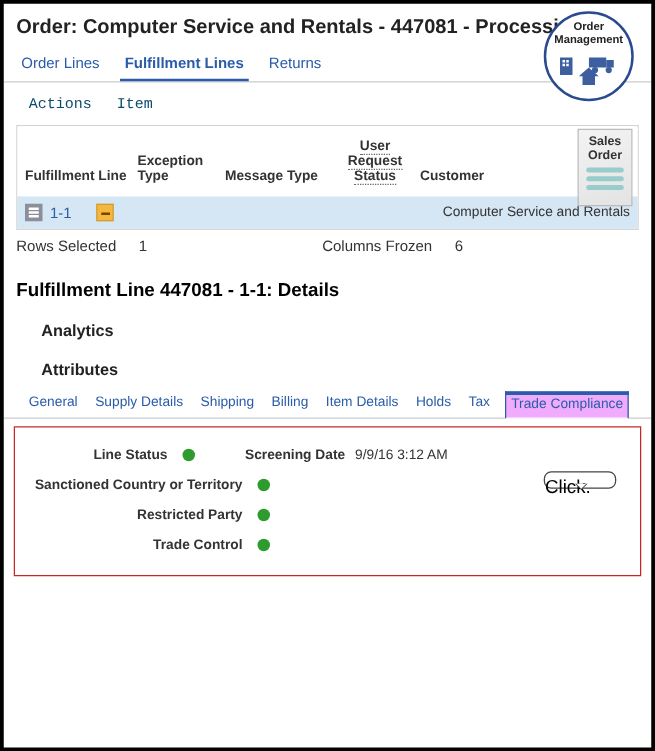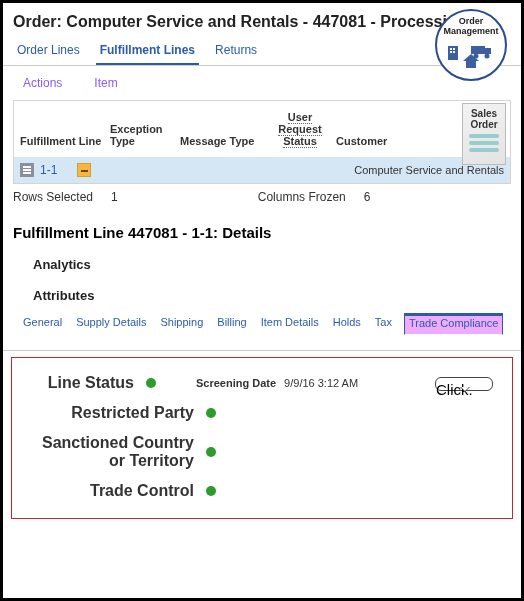--- a/index.html
+++ b/index.html
@@ -56,22 +56,23 @@
     cursor: pointer;
     border-bottom: 2px solid transparent;
   }
   .tab1.active {
     border-bottom: 2px solid #2a5caa;
     font-weight: bold;
   }
   .toolbar {
     padding: 10px 14px 4px 20px;
     display: flex;
-    gap: 32px;
-    color: #8b5cf6;
+    gap: 20px;
+    color: #0c4a6e;
+    font-family: Liberation Mono, monospace;
   }
   .toolbar span { cursor: pointer; }
   .grid-area {
     margin: 6px 10px 0 10px;
     border: 1px solid #d4d4d4;
     position: relative;
   }
   .grid-header {
     display: flex;
     align-items: flex-end;
@@ -192,41 +193,41 @@
     bottom:-5px;
     left:25px;
     width:0;height:0;
     border:4px solid transparent;
     border-top-color:#fff;
     z-index:1;
   }
   .tabs2 {
     display: flex;
     gap: 10px;
-    padding: 2px 10px 16px 18px;
+    padding: 2px 10px 0 18px;
     border-bottom: 1px solid #ccc;
     font-size:11px;
   }
   .tab2 { color:#2a5caa; cursor:pointer; padding:3px 2px 6px 2px; }
   .tab2.active {
     border: 1px solid #2a5caa;
     border-top: 3px solid #2a5caa;
     padding: 1px 4px 4px 4px;
     background:#f0abfc;
     margin-bottom:-1px;
     border-bottom:1px solid #fff;
   }
   .compliance-panel {
     margin: 6px 8px 6px 8px;
     border: 1px solid #c62828;
     padding: 16px 10px 18px 10px;
     position: relative;
   }
   .comp-row { display:flex; align-items:center; margin-bottom: 12px; }
-  .comp-label { width: 180px; text-align:right; padding-right: 8px; color:#333; font-size:16px; font-weight:bold;}
+  .comp-label { width: 180px; text-align:right; padding-right: 8px; color:#333; font-size:11px; font-weight:bold;}
   .status-dot {
     width:10px; height:10px; border-radius:50%;
     background:#2e9b2e;
     display:inline-block;
     margin-left:4px;
   }
   .screen-label { margin-left: 40px; color:#333; font-size:11px; font-weight:bold; padding-right:8px; }
   .screen-val { color:#333; font-size:11px; }
   .comp-row.small .comp-label { width: 180px; }
 </style>
@@ -327,25 +328,25 @@
   </div>
 
   <div class="compliance-panel">
     <div class="comp-row">
       <div class="comp-label" style="width:120px">Line Status</div>
       <span class="status-dot"></span>
       <div class="screen-label">Screening Date</div>
       <div class="screen-val">9/9/16 3:12 AM</div>
     </div>
     <div class="comp-row small">
+      <div class="comp-label">Sanctioned Country or Territory</div>
+      <span class="status-dot"></span>
+    </div>
+    <div class="comp-row small">
       <div class="comp-label">Restricted Party</div>
-      <span class="status-dot"></span>
-    </div>
-    <div class="comp-row small">
-      <div class="comp-label">Sanctioned Country or Territory</div>
       <span class="status-dot"></span>
     </div>
     <div class="comp-row small" style="margin-bottom:0">
       <div class="comp-label">Trade Control</div>
       <span class="status-dot"></span>
     </div>
   </div>
 
 </div>
 

